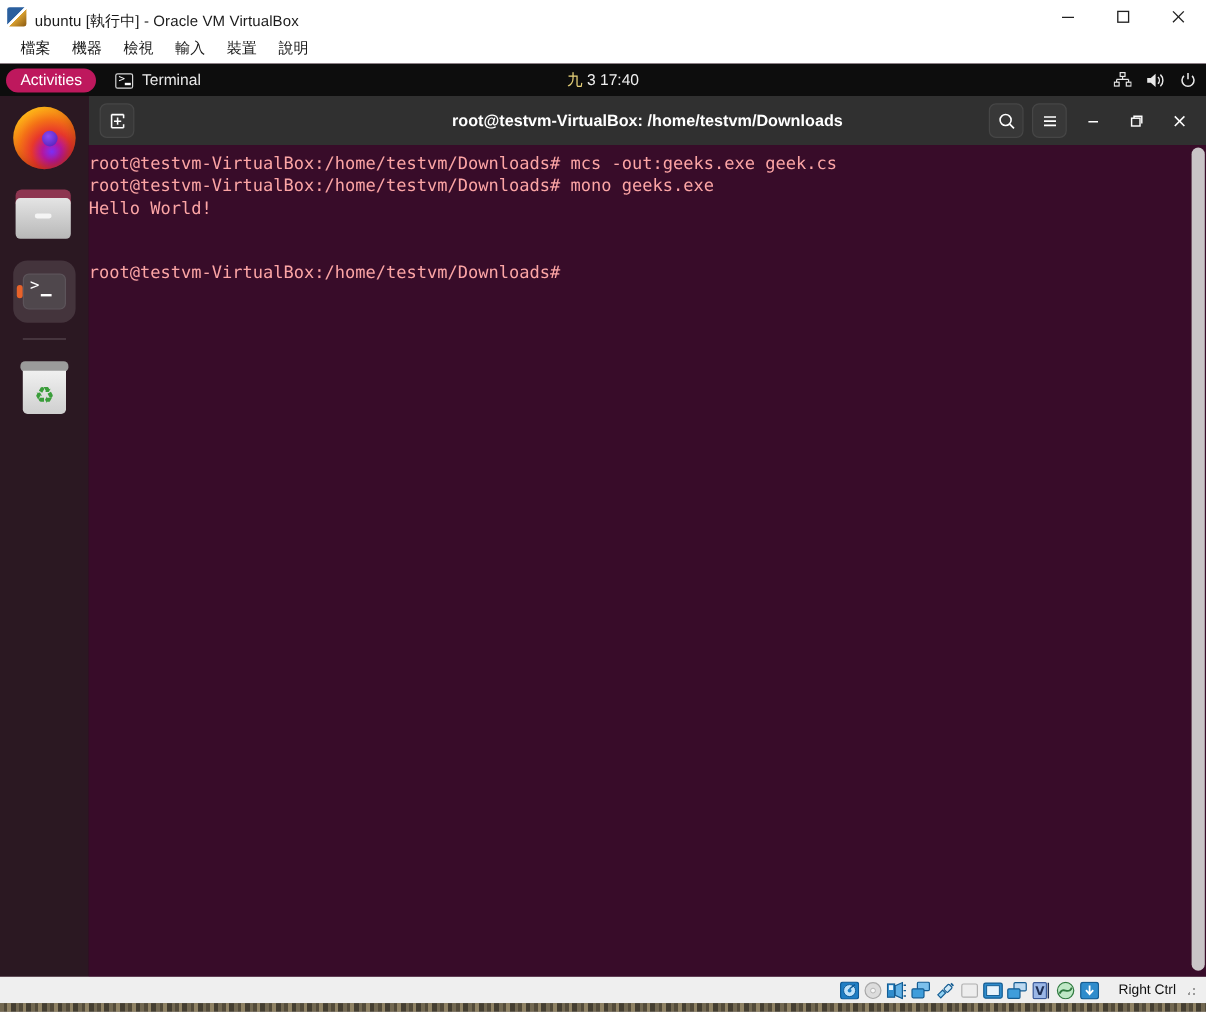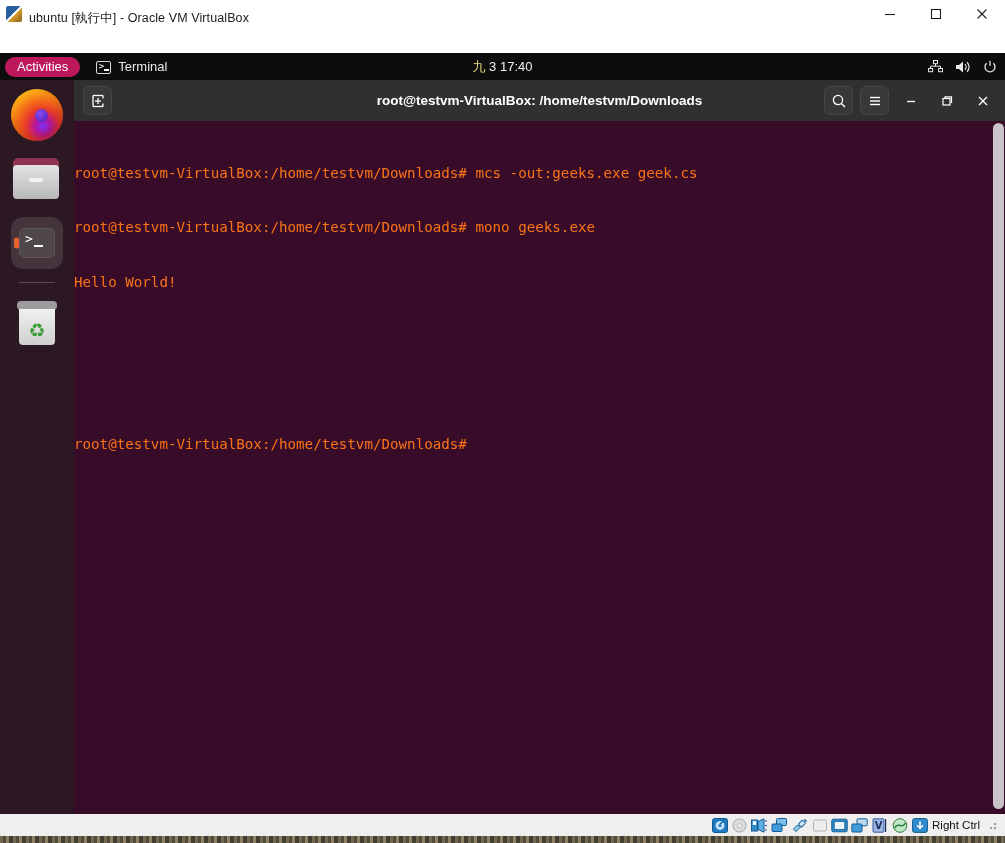--- a/index.html
+++ b/index.html
@@ -277,24 +277,23 @@
     position: absolute; left: 0; top: 41px;
     width: 931px; height: 693px;
     background: #380c29;
     padding: 7px 0 0 0;
     overflow: hidden;
   }
   .term-line {
     font-family: "DejaVu Sans Mono", monospace;
     font-size: 14.2px;
     line-height: 18.3px;
-    color: #f97316;
+    color: #fca5a5;
     white-space: pre;
     padding-left: 0px;
-    margin-top: 36px;
   }
   .term-scrollbar {
     position: absolute; right: 0; top: 41px;
     width: 13px; height: 693px;
     background: #380c29;
   }
   .term-scroll-thumb {
     position: absolute; right: 1px; top: 2px;
     width: 11px; height: 686px;
     border-radius: 6px;
@@ -311,21 +310,21 @@
     gap: 3px;
   }
   .sb-icon {
     width: 17px; height: 16px;
     flex: none;
     display: flex; align-items: center; justify-content: center;
   }
   .sb-icon svg { display: block; }
   .sb-label {
     font-size: 11.5px; color: #101010;
-    margin-left: 1px; margin-right: 6px;
+    margin-left: 13px; margin-right: 6px;
     white-space: nowrap;
   }
   .sb-grip {
     width: 10px; height: 10px;
     background:
       radial-gradient(circle 1px at 2px 8px, #9a9a9a 99%, transparent 100%),
       radial-gradient(circle 1px at 6px 8px, #9a9a9a 99%, transparent 100%),
       radial-gradient(circle 1px at 6px 4px, #9a9a9a 99%, transparent 100%);
     flex: none;
   }
@@ -359,20 +358,28 @@
       </div>
       <div class="vbox-wc">
         <svg width="12" height="12" viewBox="0 0 12 12">
             <line x1="1.5" y1="1.5" x2="10.5" y2="10.5" stroke="#202020" stroke-width="1.1"></line>
             <line x1="10.5" y1="1.5" x2="1.5" y2="10.5" stroke="#202020" stroke-width="1.1"></line>
           </svg>
       </div>
     </div>
   </div>
 
+  <div class="vbox-menubar">
+    <div class="vbox-menu-item">檔案</div>
+    <div class="vbox-menu-item">機器</div>
+    <div class="vbox-menu-item">檢視</div>
+    <div class="vbox-menu-item">輸入</div>
+    <div class="vbox-menu-item">裝置</div>
+    <div class="vbox-menu-item">說明</div>
+  </div>
 
   <div class="vm-screen">
 
     <div class="gnome-topbar">
       <div class="activities-btn">Activities</div>
       <div class="topbar-app">
         <span class="term-mini-icon"></span>
         <span class="topbar-app-label">Terminal</span>
       </div>
       <div class="gnome-clock">

